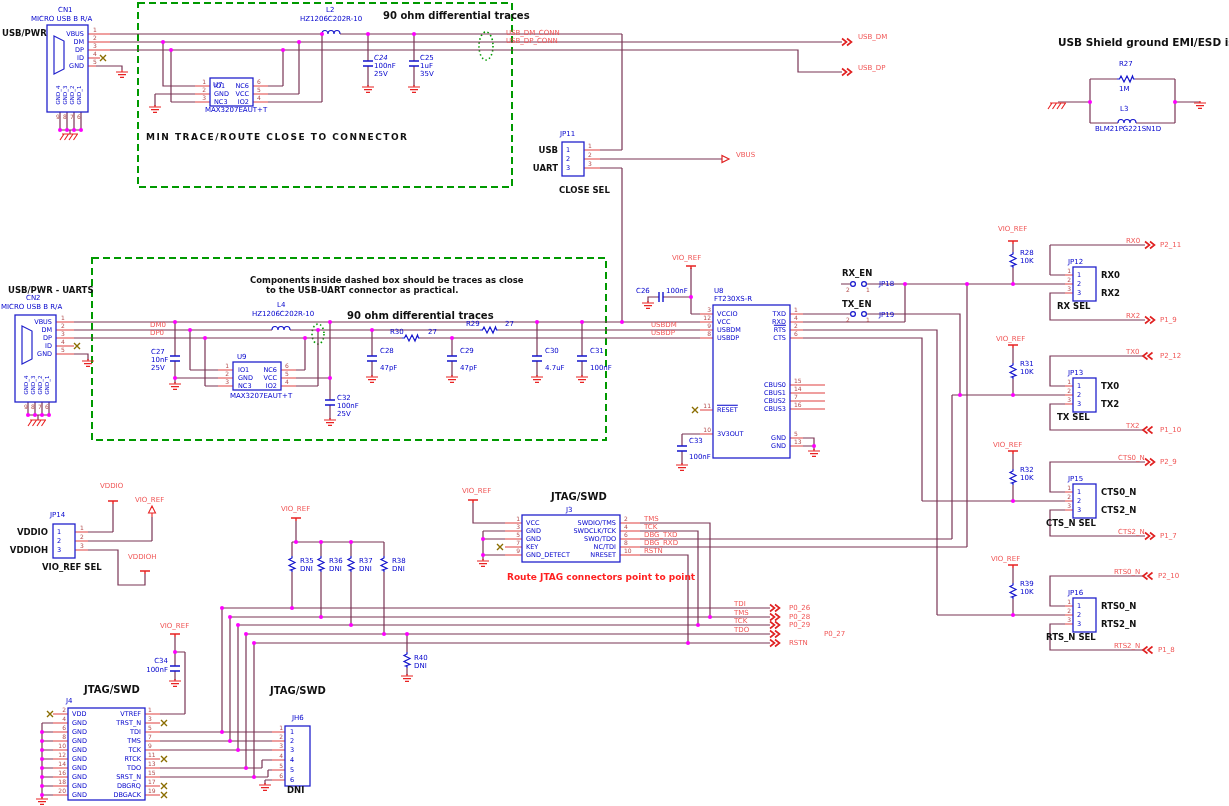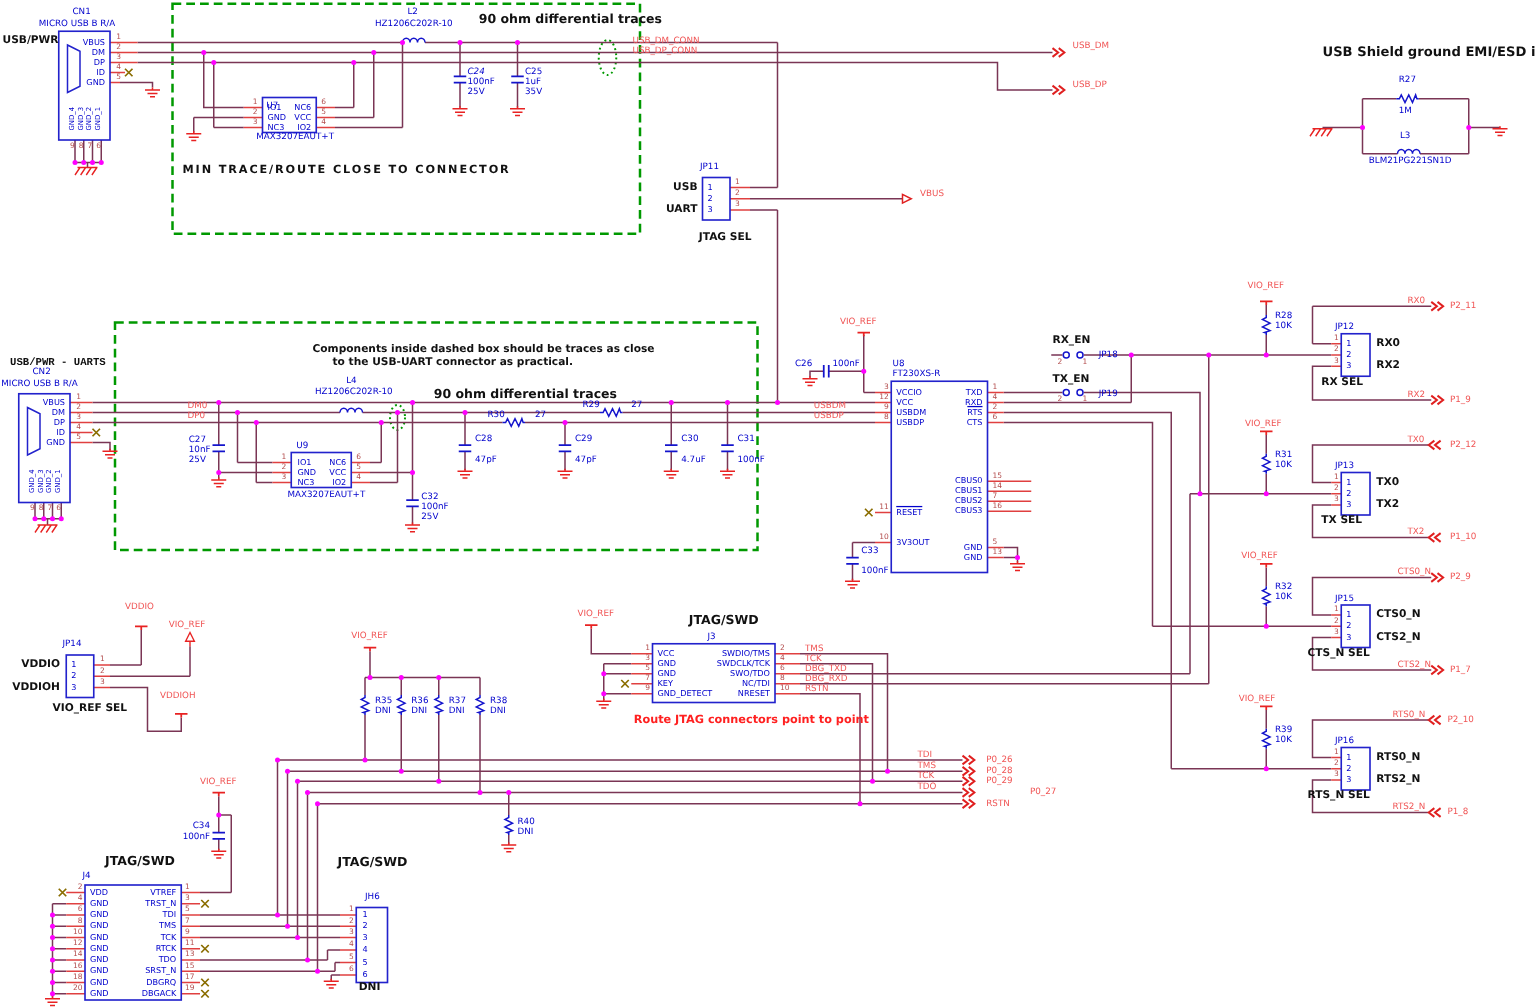--- a/index.html
+++ b/index.html
@@ -404,30 +404,30 @@
       <span class="lb spaced" style="left: 146px; top: 137px;">MIN TRACE/ROUTE CLOSE TO CONNECTOR</span>
       <span class="lb ref" style="left: 560px; top: 134px;">JP11</span>
       <span class="lb bold ra" style="left: 558px; top: 150px;">USB</span>
       <span class="lb bold ra" style="left: 558px; top: 168px;">UART</span>
       <span class="lb name" style="left: 566px; top: 150px;">1</span>
       <span class="lb name" style="left: 566px; top: 159px;">2</span>
       <span class="lb name" style="left: 566px; top: 168px;">3</span>
       <span class="lb num" style="left: 588px; top: 146px;">1</span>
       <span class="lb num" style="left: 588px; top: 155px;">2</span>
       <span class="lb num" style="left: 588px; top: 164px;">3</span>
-      <span class="lb bold" style="left: 559px; top: 190px;">JTAG SEL</span>
+      <span class="lb bold" style="left: 559px; top: 190px;">CLOSE SEL</span>
       <span class="lb net" style="left: 736px; top: 155px;">VBUS</span>
       <span class="lb net" style="left: 858px; top: 37px;">USB_DM</span>
       <span class="lb net" style="left: 858px; top: 68px;">USB_DP</span>
       <span class="lb big" style="left: 1058px; top: 42px;">USB Shield ground EMI/ESD isolation</span>
       <span class="lb ref" style="left: 1119px; top: 64px;">R27</span>
       <span class="lb ref" style="left: 1119px; top: 89px;">1M</span>
       <span class="lb ref" style="left: 1120px; top: 109px;">L3</span>
       <span class="lb ref" style="left: 1095px; top: 129px;">BLM21PG221SN1D</span>
-      <span class="lb bold" style="left: 8px; top: 290px; font-family: Liberation Mono, monospace;">USB/PWR - UARTS</span>
+      <span class="lb bold" style="left: 8px; top: 290px;">USB/PWR - UARTS</span>
       <span class="lb ref" style="left: 26px; top: 298px;">CN2</span>
       <span class="lb ref" style="left: 1px; top: 307px;">MICRO USB B R/A</span>
       <span class="lb name ra" style="left: 52px; top: 322px;">VBUS</span>
       <span class="lb name ra" style="left: 52px; top: 330px;">DM</span>
       <span class="lb name ra" style="left: 52px; top: 338px;">DP</span>
       <span class="lb name ra" style="left: 52px; top: 346px;">ID</span>
       <span class="lb name ra" style="left: 52px; top: 354px;">GND</span>
       <span class="lb num" style="left: 61px; top: 318px;">1</span>
       <span class="lb num" style="left: 61px; top: 326px;">2</span>
       <span class="lb num" style="left: 61px; top: 334px;">3</span>

